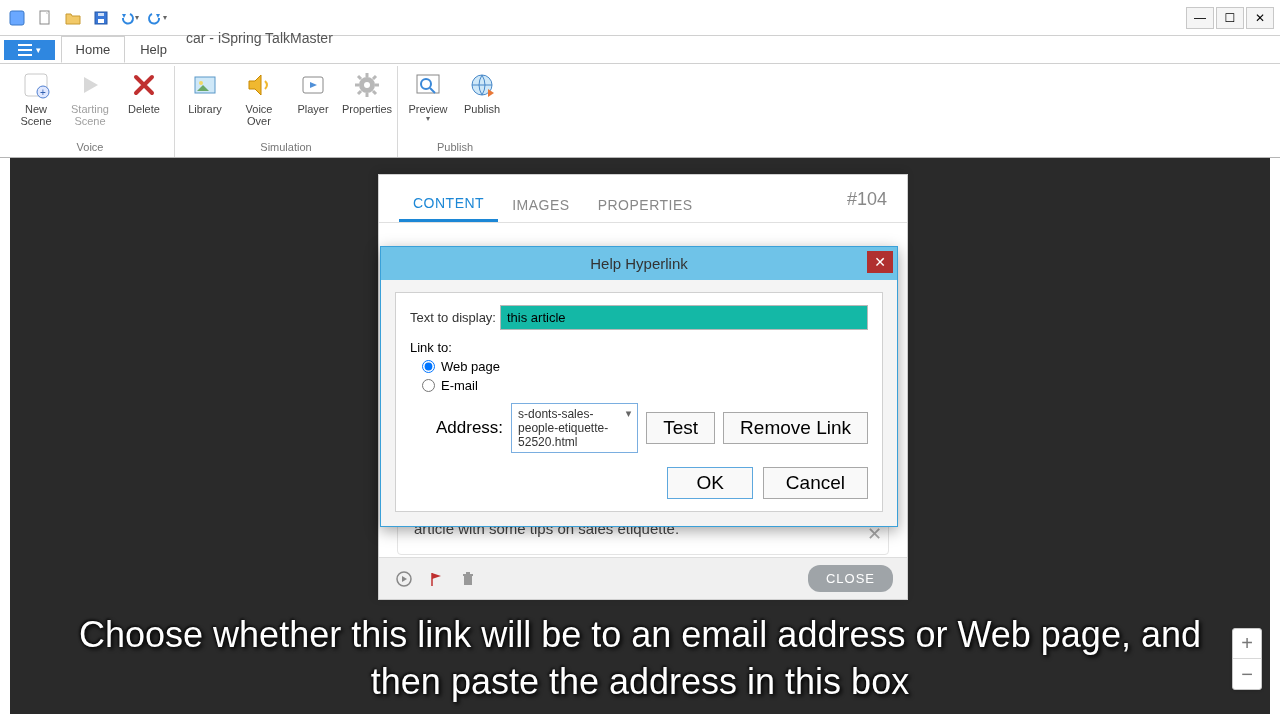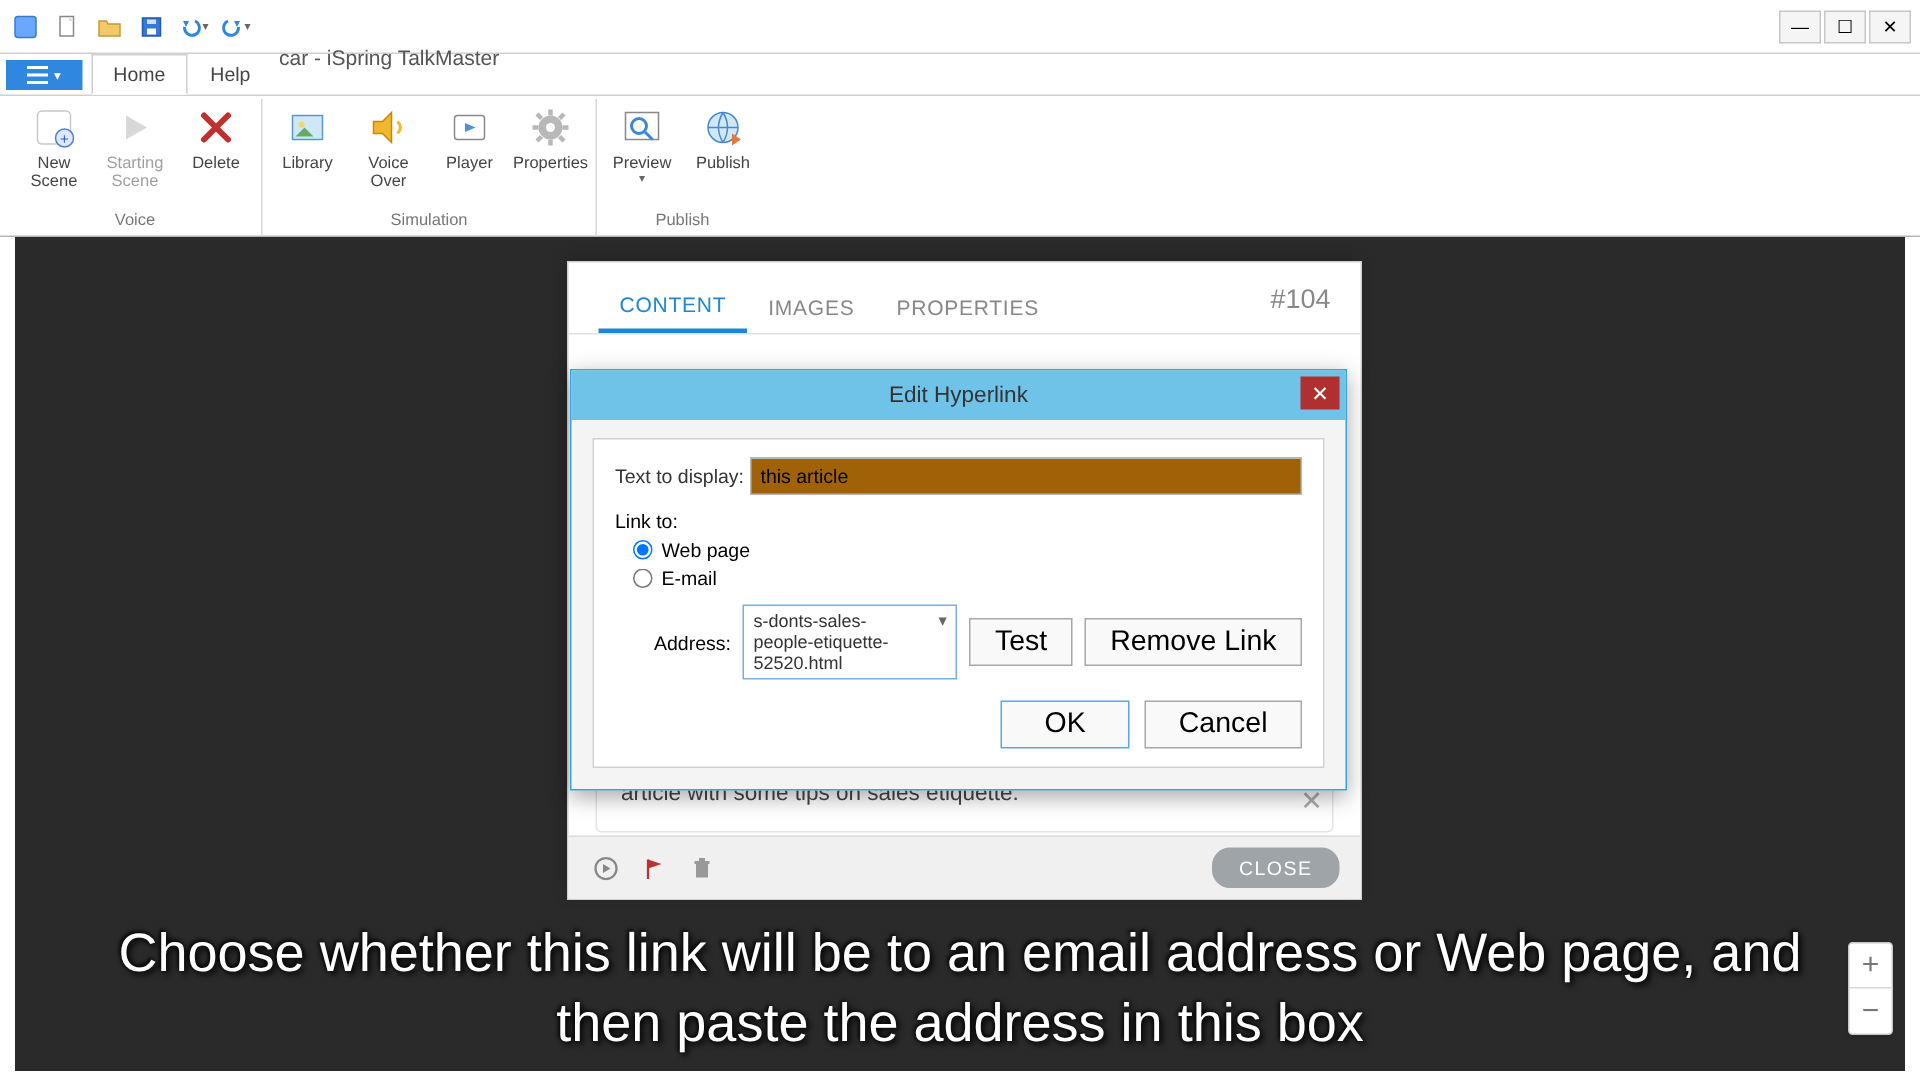--- a/index.html
+++ b/index.html
@@ -42,24 +42,24 @@
 .pf-icon { width: 22px; height: 22px; margin-right: 10px; cursor: pointer; display: flex; align-items: center; justify-content: center; }
 .close-btn { margin-left: auto; background: #9fa4a8; color: #fff; padding: 6px 18px; font-size: 13px; letter-spacing: 1px; cursor: pointer; border-radius: 12px; }
 
 .dialog { position: absolute; left: 380px; top: 246px; width: 518px; background: #f4f4f4; border: 1px solid #3aa0d8; box-shadow: 0 4px 14px rgba(0,0,0,0.35); }
 .dlg-title { background: #6fc3e8; color: #333; font-size: 15px; text-align: center; padding: 8px 0; position: relative; }
 .dlg-close { position: absolute; right: 4px; top: 4px; width: 26px; height: 22px; background: #b03030; color: #fff; display: flex; align-items: center; justify-content: center; cursor: pointer; font-size: 14px; }
 .dlg-body { padding: 12px 14px 14px; }
 .dlg-inner { background: #fff; border: 1px solid #d0d0d0; padding: 12px 14px; }
 .row { display: flex; align-items: center; margin-bottom: 10px; font-size: 13px; color: #333; }
 .row label { width: 90px; }
-.txt { flex: 1; border: 1px solid #b8b8b8; padding: 4px 6px; font-size: 13px; background: #a16207; }
+.txt { flex: 1; border: 1px solid #b8b8b8; padding: 4px 6px; font-size: 13px; background: #14b8a6; }
 .radio-row { display: flex; align-items: center; gap: 6px; margin: 4px 0 4px 12px; font-size: 13px; }
 .addr-row { display: flex; align-items: center; gap: 8px; margin-top: 10px; }
-.addr-row label { margin-left: 26px; font-size: 13px; }
+.addr-row label { margin-left: 26px; font-size: 17px; }
 .combo { flex: 1; border: 1px solid #7aaee0; padding: 3px 22px 3px 6px; font-size: 12px; background: #fff; position: relative; color: #333; }
 .combo::after { content: "▾"; position: absolute; right: 6px; top: 3px; color: #666; font-size: 11px; }
 .btn { border: 1px solid #a8a8a8; background: #f9f9f9; padding: 4px 16px; font-size: 19px; cursor: pointer; }
 .btn.primary { border: 1px solid #5da8de; }
 .dlg-actions { display: flex; justify-content: flex-end; gap: 10px; margin-top: 14px; }
 
 .caption { position: absolute; left: 0; right: 0; bottom: 14px; text-align: center; color: #fff; font-size: 36px; line-height: 1.3; font-weight: 400; text-shadow: 2px 2px 4px #000, -1px -1px 3px #000; padding: 0 60px; pointer-events: none; }
 
 .zoom { position: absolute; right: 18px; bottom: 30px; width: 30px; background: #fff; border: 1px solid #c8c8c8; border-radius: 3px; box-shadow: 0 1px 3px rgba(0,0,0,0.15); }
 .zoom div { height: 30px; display: flex; align-items: center; justify-content: center; font-size: 20px; color: #777; cursor: pointer; }
@@ -280,21 +280,21 @@
           <rect x="3" y="3" width="10" height="2" fill="#999"></rect>
           <rect x="6" y="1" width="4" height="2" fill="#999"></rect>
         </svg>
       </div>
     <div class="close-btn">CLOSE</div>
   </div>
 </div>
 
 <div class="dialog">
   <div class="dlg-title">
-    <span>Edit Hyperlink</span>
+    <span>Help Hyperlink</span>
     <div class="dlg-close">✕</div>
   </div>
   <div class="dlg-body">
     <div class="dlg-inner">
       <div class="row">
         <label>Text to display:</label>
         <input class="txt" type="text" value="this article" style="">
       </div>
       <div style="font-size:13px;margin:6px 0 4px">Link to:</div>
       <div class="radio-row">

